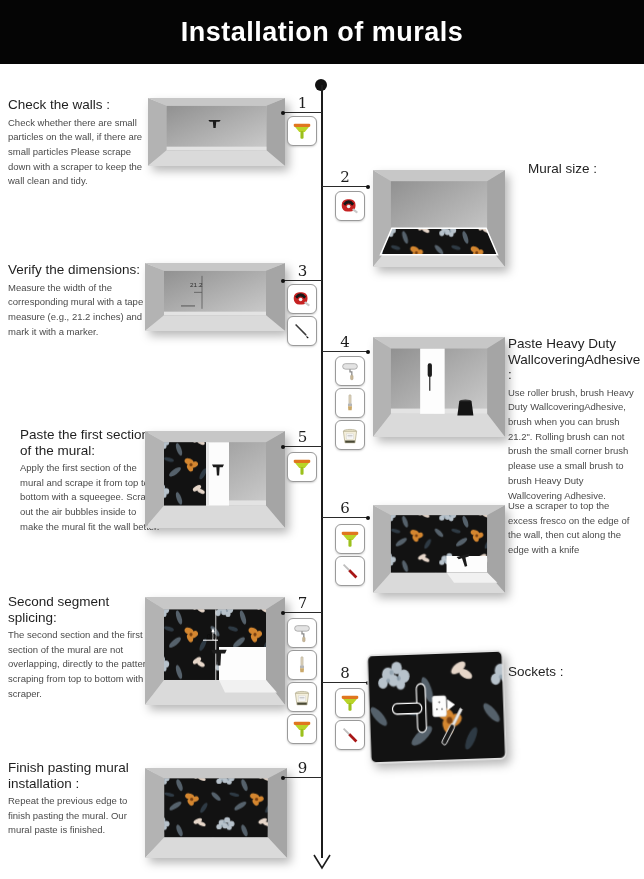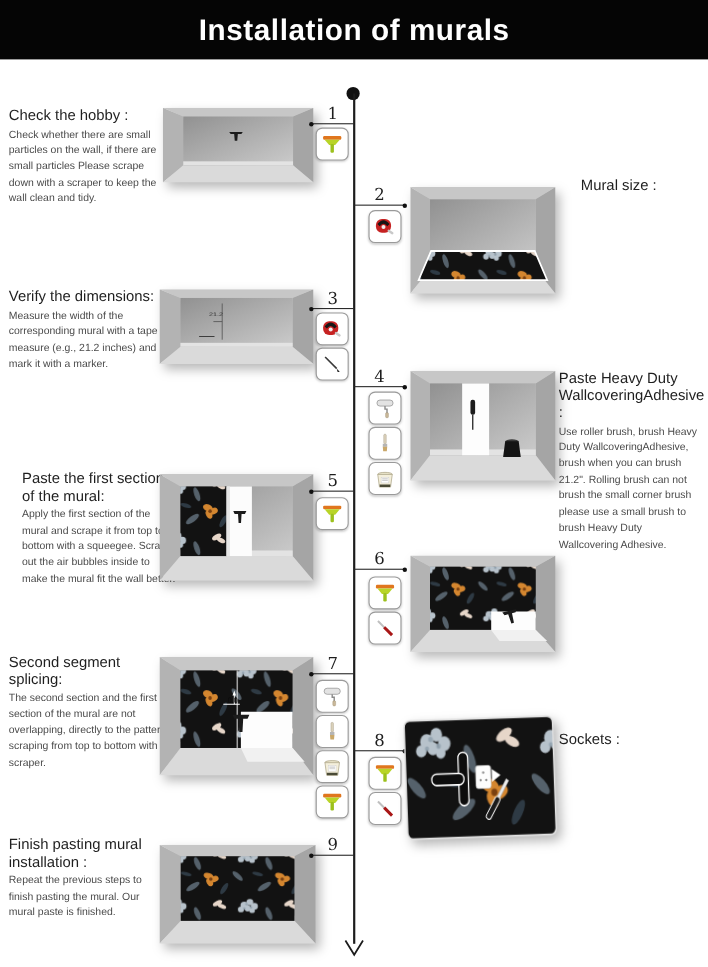--- a/index.html
+++ b/index.html
@@ -1,19 +1,19 @@
 <!DOCTYPE html>
 <html><head>
 <meta charset="utf-8">
 <style>
   html,body{margin:0;padding:0;background:#fff;}
   .page{position:relative;width:644px;height:879px;background:#fff;overflow:hidden;
         font-family:"Liberation Sans",sans-serif;}
   
-  .hdr{position:absolute;left:0;top:0;width:644px;height:54px;background:#050505;color:#fff;
+  .hdr{position:absolute;left:0;top:0;width:644px;height:64px;background:#050505;color:#fff;
        display:flex;flex-direction:column;align-items:center;justify-content:center;gap:2px;}
   .hdr h1{margin:0;font-size:27px;font-weight:bold;letter-spacing:.5px;}
   .hdr h2{margin:0;font-size:15px;font-weight:bold;}
   
   .tl-line{position:absolute;left:321px;top:85px;width:2px;height:773px;background:#1c1c1c;}
   .tl-dot{position:absolute;left:315px;top:79px;width:12px;height:12px;border-radius:50%;background:#111;}
   .tl-arrow{position:absolute;left:313px;top:854px;width:18px;height:16px;}
   
   .connector{position:absolute;height:18px;border-bottom:1px solid #2a2a2a;}
   .connector.cl{left:283px;width:39px;}
@@ -151,21 +151,21 @@
   </header>
 
   <div class="tl-dot"></div>
   <div class="tl-line"></div>
   <svg class="tl-arrow" viewBox="0 0 18 16">
     <path d="M1,1 L9,14 L17,1" fill="none" stroke="#1c1c1c" stroke-width="1.6"></path>
   </svg>
 
   <section>
     <div class="txt" style="left:8px;top:97px;width:140px">
-      <div class="t">Check the hobby :</div>
+      <div class="t">Check the walls :</div>
       <div class="b">Check whether there are small particles on the wall, if there are small particles Please scrape down with a scraper to keep the wall clean and tidy.</div>
     </div>
     <div class="room" style="left:148px;top:98px;width:137px;height:68px">
       <svg viewBox="0 0 140 95" preserveAspectRatio="none">
         <use href="#roomBase"></use>
         <use href="#scraperGlyph" transform="translate(68,36) scale(0.9)"></use>
       </svg>
     </div>
     <div class="connector cl" style="top:94px">
       <span class="enddot"></span>
@@ -308,20 +308,21 @@
     <div class="room" style="left:373px;top:505px;width:132px;height:88px">
       <svg viewBox="0 0 140 95" preserveAspectRatio="none">
         <use href="#roomBase"></use>
         <rect x="19" y="11" width="102" height="62" fill="url(#floral)"></rect>
         <polygon points="78,55 121,55 121,73 78,73" fill="#fdfdfd"></polygon>
         <polygon points="78,73 121,73 132,84 86,84" fill="#f1f1f1"></polygon>
         <use href="#scraperGlyph" transform="translate(97,60) scale(1) rotate(-15)"></use>
       </svg>
     </div>
     <div class="txt" style="left:508px;top:499px;width:132px">
+      <div class="b">Use a scraper to top the excess fresco on the edge of the wall, then cut along the edge with a knife</div>
     </div>
   </section>
 
   <section>
     <div class="txt" style="left:8px;top:594px;width:150px">
       <div class="t">Second segment splicing:</div>
       <div class="b">The second section and the first section of the mural are not overlapping, directly to the pattern, scraping from top to bottom with a scraper.</div>
     </div>
     <div class="room" style="left:145px;top:597px;width:140px;height:108px">
       <svg viewBox="0 0 140 95" preserveAspectRatio="none">
@@ -394,21 +395,21 @@
       </svg>
     </div>
     <div class="txt" style="left:508px;top:664px;width:132px">
       <div class="t">Sockets :</div>
     </div>
   </section>
 
   <section>
     <div class="txt" style="left:8px;top:760px;width:142px">
       <div class="t">Finish pasting mural installation :</div>
-      <div class="b">Repeat the previous steps to finish pasting the mural. Our mural paste is finished.</div>
+      <div class="b">Repeat the previous edge to finish pasting the mural. Our mural paste is finished.</div>
     </div>
     <div class="room" style="left:145px;top:768px;width:142px;height:90px">
       <svg viewBox="0 0 140 95" preserveAspectRatio="none">
         <use href="#roomBase"></use>
         <rect x="19" y="11" width="102" height="62" fill="url(#floral)"></rect>
       </svg>
     </div>
     <div class="connector cl" style="top:759px">
       <span class="enddot"></span>
       <span class="num">9</span>

